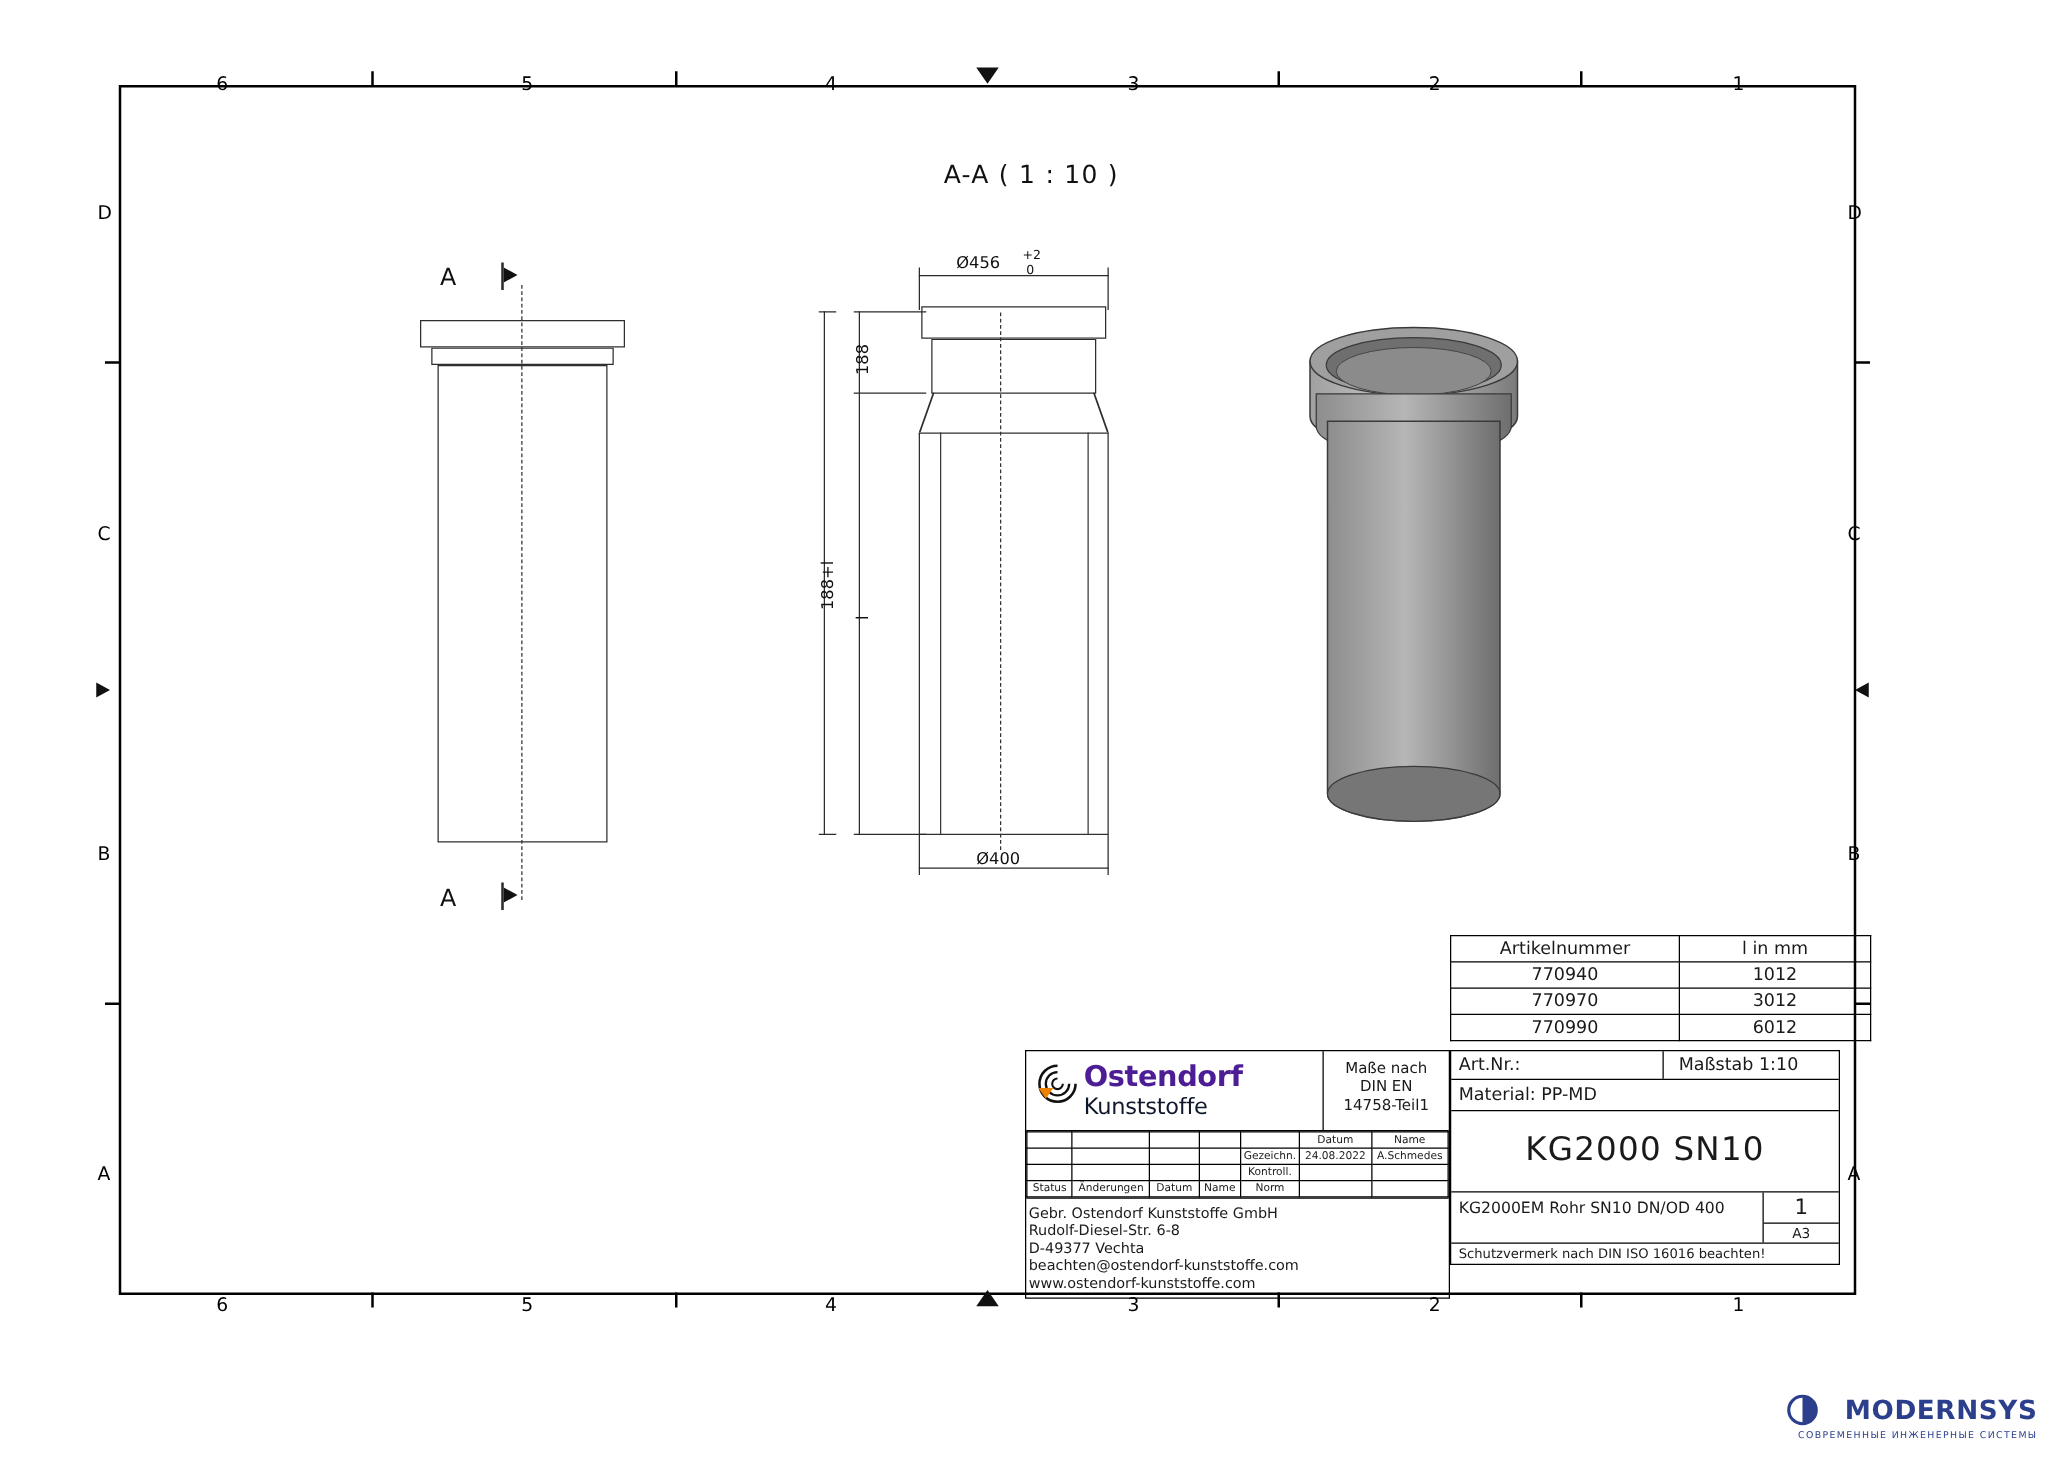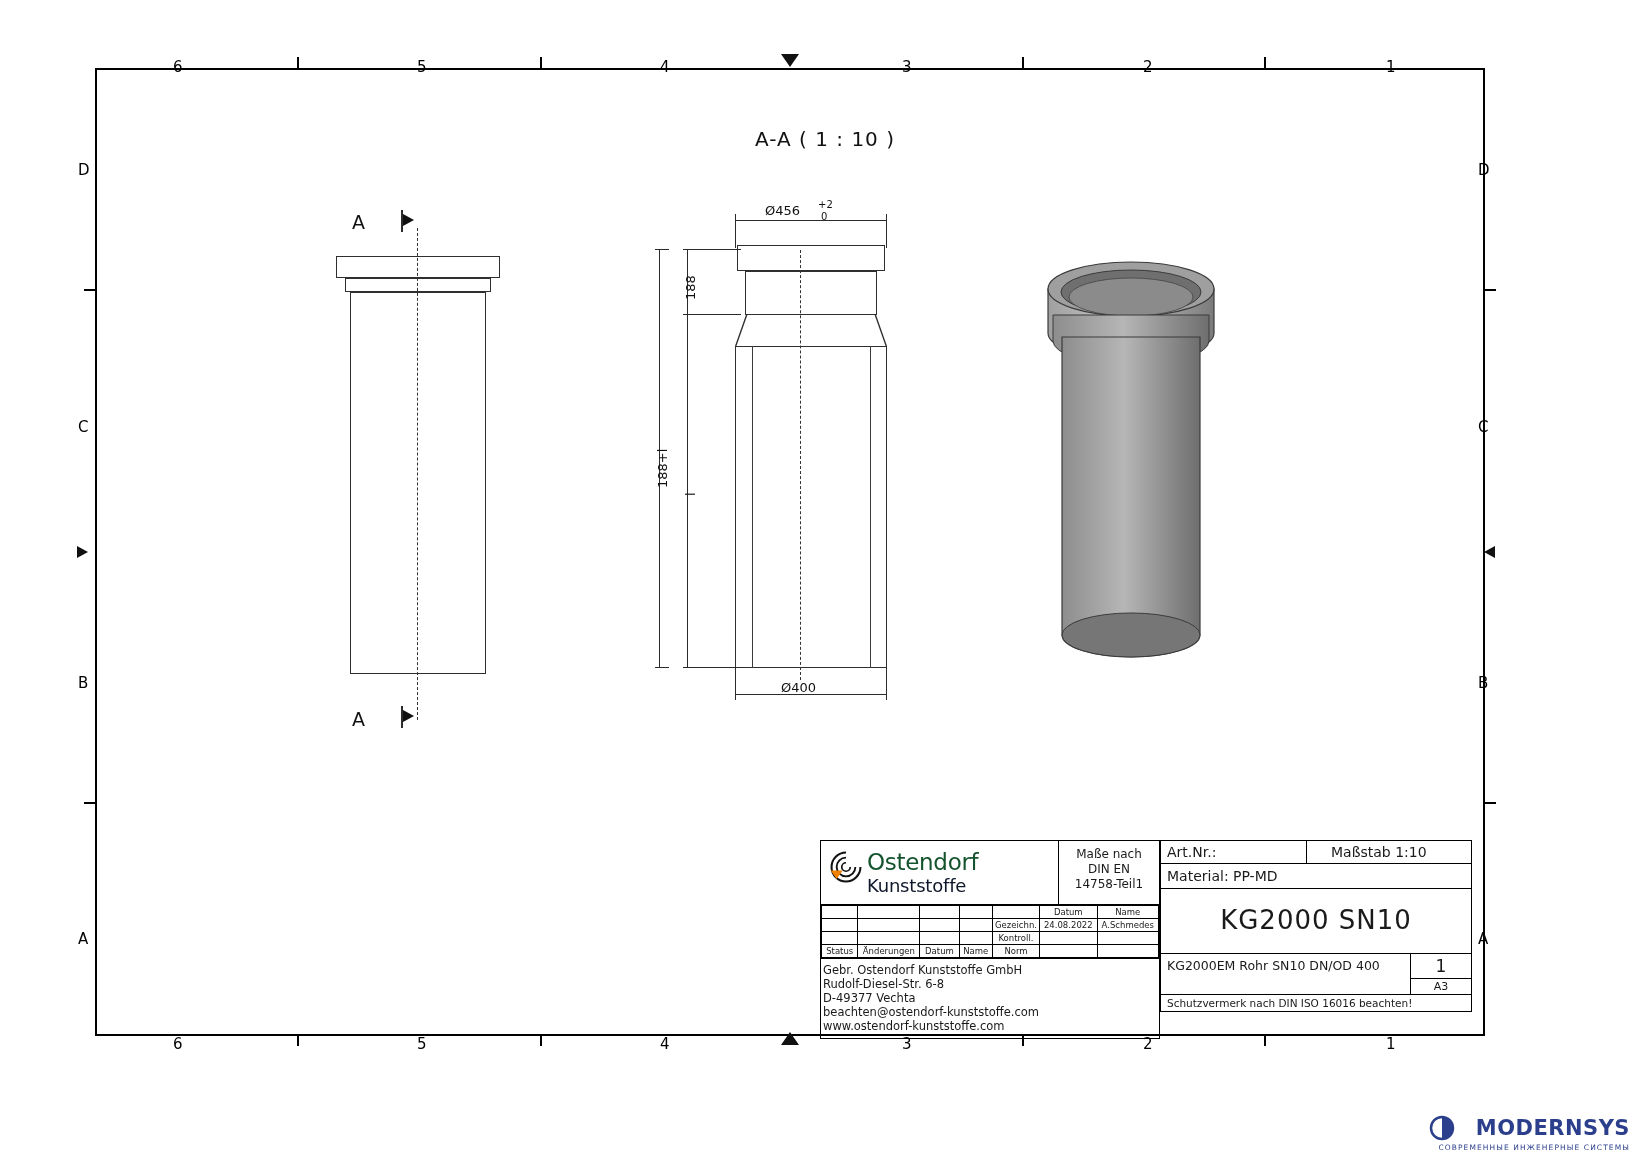--- a/index.html
+++ b/index.html
@@ -39,39 +39,39 @@
   table{border-collapse:collapse;}
   .artTable{position:absolute;left:1160px;top:748px;font-size:14px;}
   .artTable td,.artTable th{border:1px solid #000;text-align:center;padding:2px 6px;font-weight:normal;font-size:14px;}
   .artTable .c1{width:170px;}
   .artTable .c2{width:140px;}
 
   .blockB{position:absolute;left:1160px;top:840px;width:312px;border:1px solid #000;box-sizing:border-box;font-size:14px;}
   .rowline{border-bottom:1px solid #000;}
   .bB-r1{display:flex;gap:40px;}
   .bB-r1 .l{flex:1;padding:3px 6px;}
-  .bB-r1 .r{width:116px;border-left:1px solid #000;padding:3px 24px;}
+  .bB-r1 .r{width:116px;border-left:1px solid #000;padding:3px 12px;}
   .bB-mat{padding:4px 6px;}
   .bB-name{text-align:center;font-size:26px;padding:16px 0 18px 0;letter-spacing:1px;}
   .bB-foot{display:flex;}
   .bB-foot .l{flex:1;padding:4px 6px;font-size:12.5px;}
   .bB-foot .r{width:60px;border-left:1px solid #000;text-align:center;}
   .bB-foot .r .n{font-size:17px;padding:2px 0;border-bottom:1px solid #000;}
   .bB-foot .r .f{font-size:11px;padding:1px 0;}
   .bB-prot{font-size:10.5px;padding:2px 6px;border-top:1px solid #000;}
 
   .blockA{position:absolute;left:820px;top:840px;width:340px;border:1px solid #000;box-sizing:border-box;font-size:11px;}
   .logoCell{display:flex;border-bottom:1px solid #000;}
   .logoBox{flex:1;padding:8px 6px;position:relative;}
   .normBox{width:96px;border-left:1px solid #000;text-align:center;font-size:12px;line-height:15px;padding:6px 2px;}
   .revGrid{width:100%;border-collapse:collapse;}
   .revGrid td{border:1px solid #000;height:12px;font-size:8.5px;text-align:center;padding:0 2px;}
   .addr{text-align:left;font-size:11.5px;line-height:14px;padding:4px 2px 5px;border-top:1px solid #000;}
 
-  .ost1{font-size:23px;font-weight:normal;letter-spacing:-0.3px;color:#14532d;}
+  .ost1{font-size:23px;font-weight:bold;letter-spacing:-0.3px;color:#4c1d95;}
   .ost2{font-size:18px;color:#0f172a;letter-spacing:-0.2px;}
   .swirl{position:absolute;left:8px;top:9px;width:34px;height:34px;}
 
   
   .ms{position:absolute;right:20px;bottom:14px;text-align:right;}
   .msTop{display:flex;align-items:center;justify-content:flex-end;gap:16px;}
   .msName{font-size:21px;font-weight:bold;color:#2b3f8c;letter-spacing:0.5px;}
   .msSub{font-size:7.5px;color:#2b3f8c;letter-spacing:1.1px;margin-top:2px;}
 </style>
 </head>
@@ -204,20 +204,40 @@
       <ellipse cx="91" cy="47" rx="70" ry="22" fill="#6f6f6f" stroke="#3a3a3a" stroke-width="1"></ellipse>
       <ellipse cx="91" cy="52" rx="62" ry="19" fill="#8b8b8b" stroke="#444" stroke-width="0.8"></ellipse>
 
       <path d="M13,70 L13,96 A78,24 0 0 0 169,96 L169,70 Z" fill="url(#g1)" stroke="#3a3a3a" stroke-width="1"></path>
 
       <path d="M22,92 L22,390 A69,22 0 0 0 160,390 L160,92 Z" fill="url(#g1)" stroke="#3a3a3a" stroke-width="1.2"></path>
       <ellipse cx="91" cy="390" rx="69" ry="22" fill="#767676" stroke="#3a3a3a" stroke-width="1"></ellipse>
     </svg>
   </div>
 
+  <table class="artTable">
+    <tbody>
+        <tr>
+      <th class="c1">Artikelnummer</th>
+      <th class="c2">l in mm</th>
+    </tr>
+    <tr>
+      <td>770940</td>
+      <td>1012</td>
+    </tr>
+    <tr>
+      <td>770970</td>
+      <td>3012</td>
+    </tr>
+    <tr>
+      <td>770990</td>
+      <td>6012</td>
+    </tr>
+  </tbody>
+    </table>
 
   <div class="blockB">
     <div class="bB-r1 rowline">
       <div class="l">Art.Nr.:</div>
       <div class="r">Maßstab 1:10</div>
     </div>
     <div class="bB-mat rowline">Material: PP-MD</div>
     <div class="bB-name rowline">KG2000 SN10</div>
     <div class="bB-foot">
       <div class="l">KG2000EM Rohr SN10 DN/OD 400</div>

